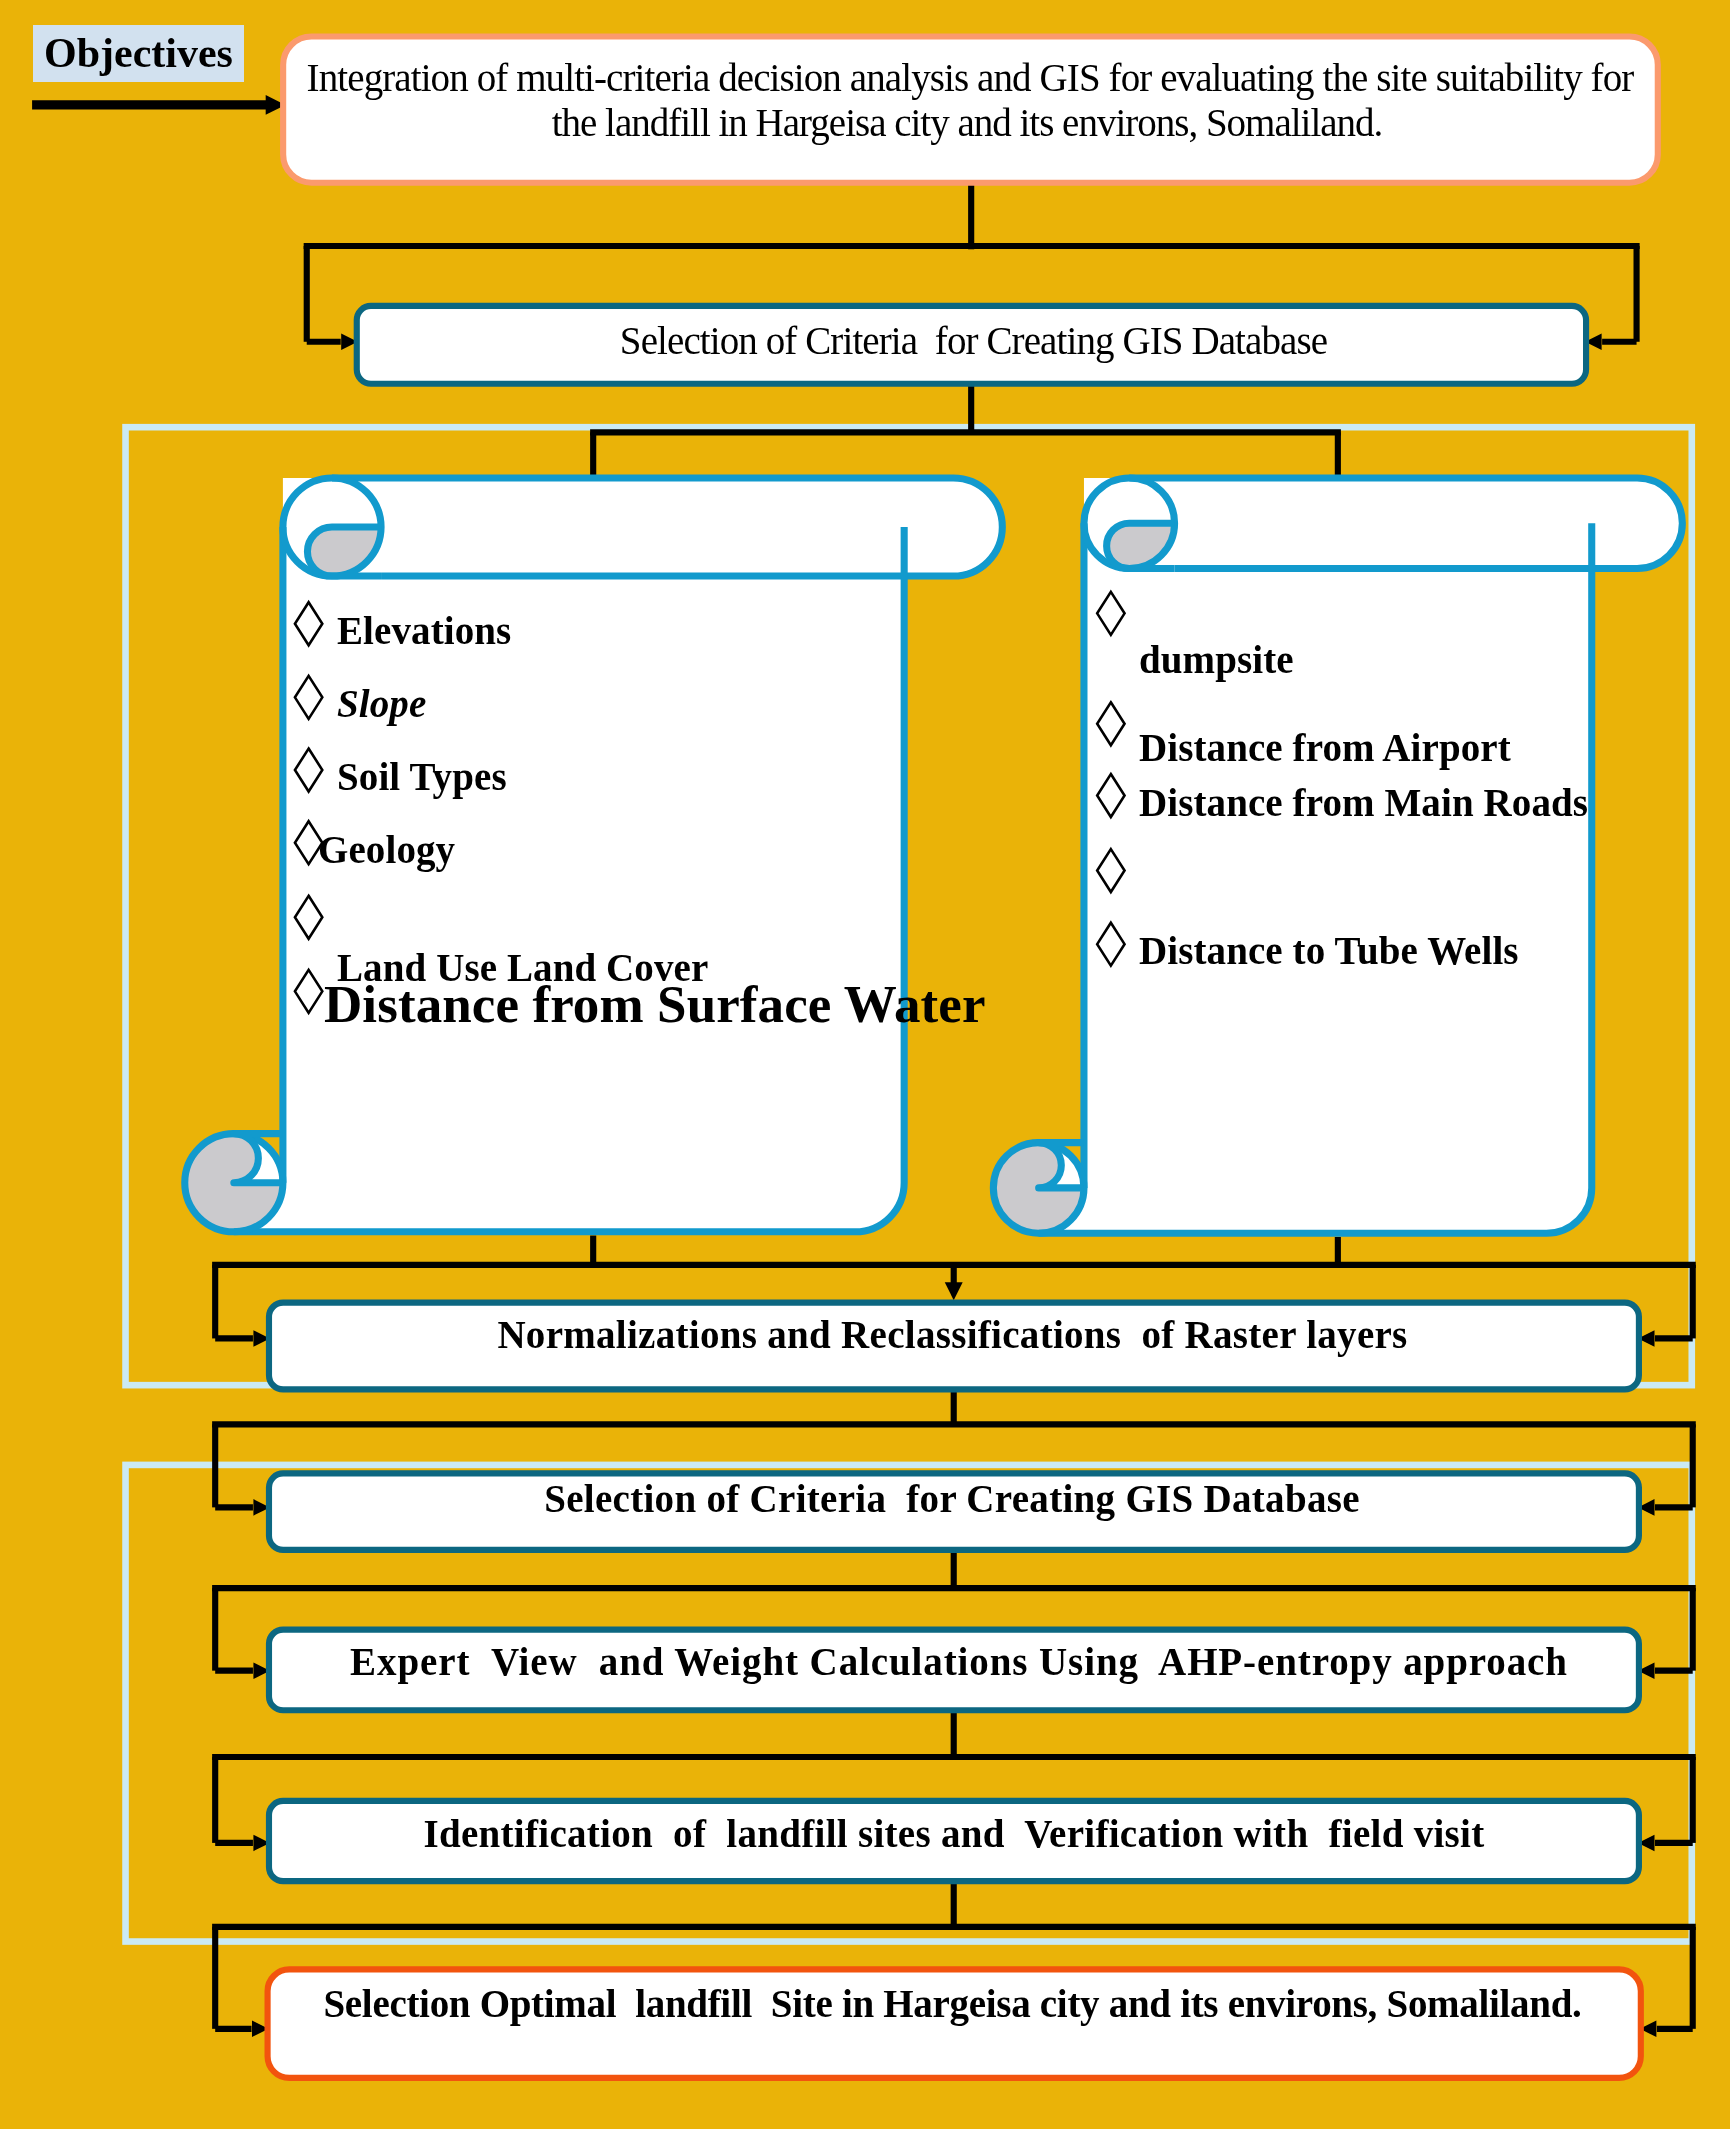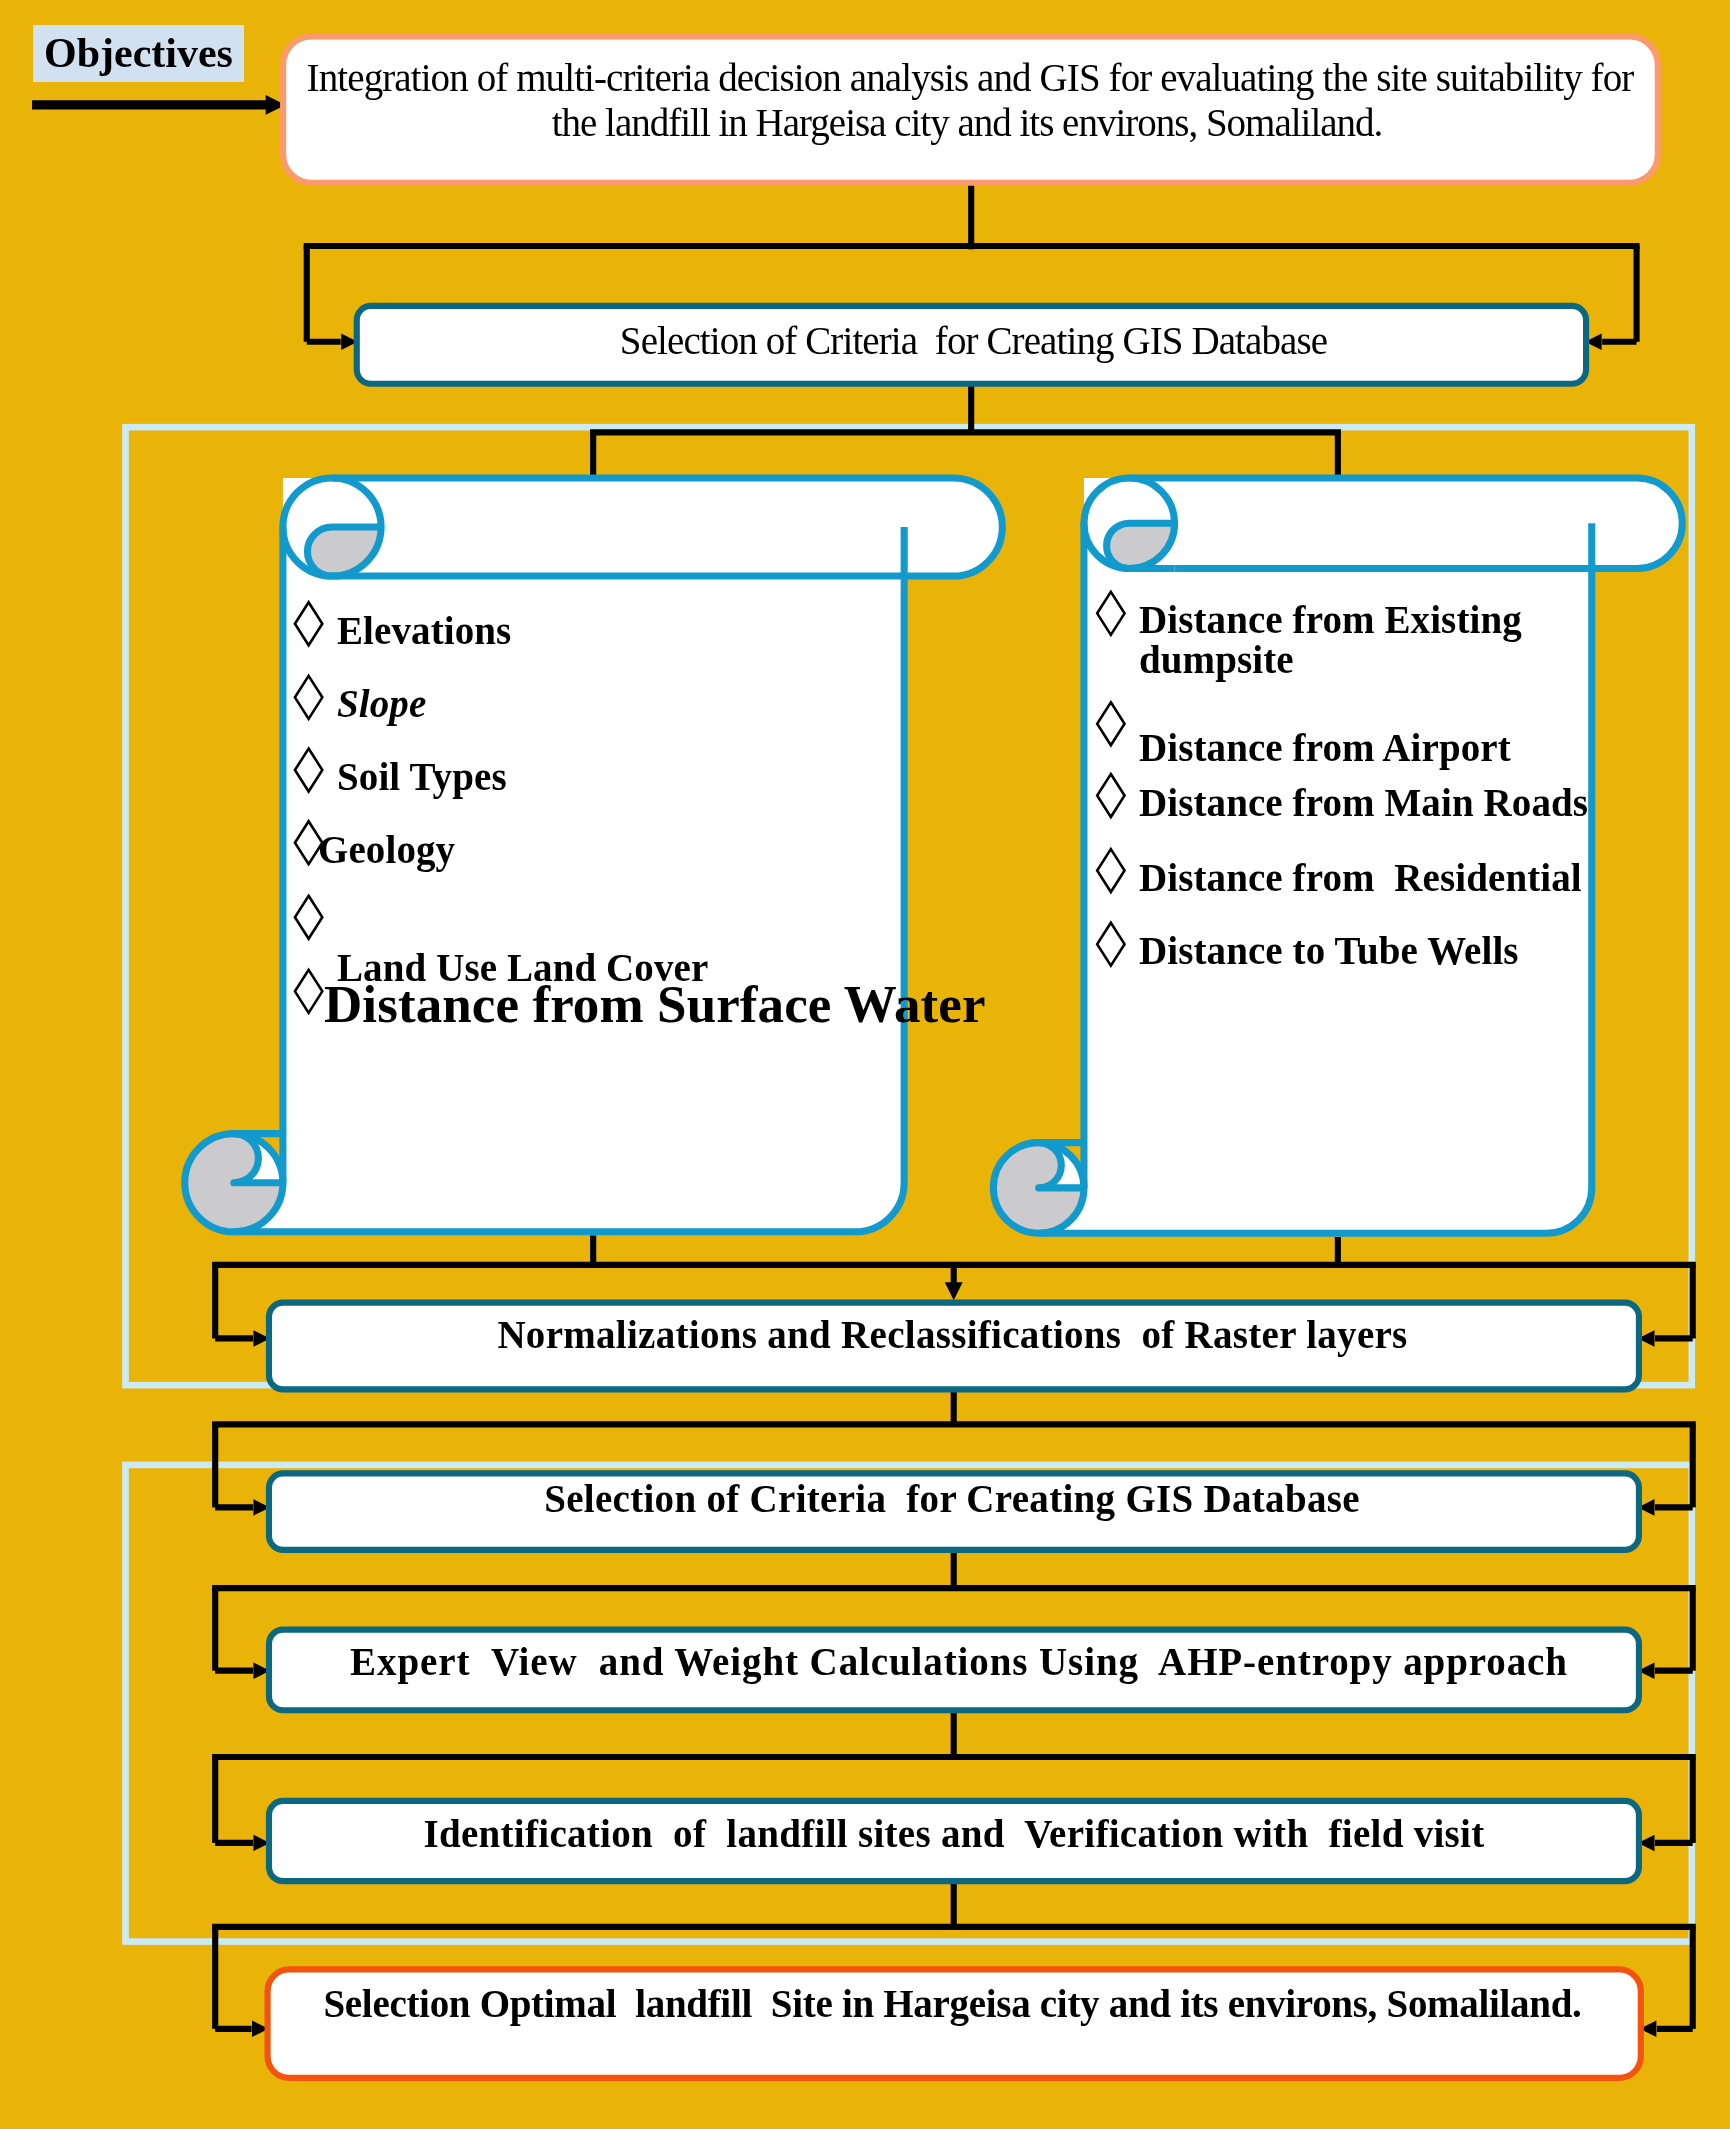--- a/index.html
+++ b/index.html
@@ -139,20 +139,18 @@
 <div class="tx bold" style="left:0;top:1479px;width:1904px;font-size:39px;letter-spacing:0.3px;text-align:center;line-height:1;white-space:pre;">Selection of Criteria  for Creating GIS Database</div>
 <div class="tx bold" style="left:0;top:1642px;width:1918px;font-size:39px;letter-spacing:0.9px;text-align:center;line-height:1;white-space:pre;">Expert  View  and Weight Calculations Using  AHP-entropy approach</div>
 <div class="tx bold" style="left:0;top:1814px;width:1908px;font-size:39px;letter-spacing:0.3px;text-align:center;line-height:1;white-space:pre;">Identification  of  landfill sites and  Verification with  field visit</div>
 <div class="tx bold" style="left:0;top:1984px;width:1905px;font-size:39px;letter-spacing:-0.3px;text-align:center;line-height:1;white-space:pre;">Selection Optimal  landfill  Site in Hargeisa city and its environs, Somaliland.</div>
 <div class="tx bold" style="left:337px;top:611px;font-size:39px;letter-spacing:0.1px;text-align:left;line-height:1;white-space:pre;">Elevations</div>
 <div class="tx bold" style="left:337px;top:684px;font-size:39px;letter-spacing:0.1px;text-align:left;line-height:1;white-space:pre;font-style:italic;">Slope</div>
 <div class="tx bold" style="left:337px;top:757px;font-size:39px;letter-spacing:0.1px;text-align:left;line-height:1;white-space:pre;">Soil Types</div>
 <div class="tx bold" style="left:318px;top:830px;font-size:39px;letter-spacing:0.1px;text-align:left;line-height:1;white-space:pre;">Geology</div>
 <div class="tx bold" style="left:337px;top:948px;font-size:39px;letter-spacing:0.1px;text-align:left;line-height:1;white-space:pre;">Land Use Land Cover</div>
 <div class="tx bold" style="left:324px;top:978px;font-size:53px;letter-spacing:0.1px;text-align:center;line-height:1;white-space:pre;">Distance from Surface Water</div>
-<div class="tx bold" style="left:1139px;top:600px;font-size:39px;letter-spacing:0.1px;text-align:left;line-height:1;white-space:pre;">Distance from Existing</div>
 <div class="tx bold" style="left:1139px;top:640px;font-size:39px;letter-spacing:0.1px;text-align:left;line-height:1;white-space:pre;">dumpsite</div>
 <div class="tx bold" style="left:1139px;top:711px;font-size:39px;letter-spacing:0.1px;text-align:left;line-height:1;white-space:pre;margin-top:17px;">Distance from Airport</div>
 <div class="tx bold" style="left:1139px;top:783px;font-size:39px;letter-spacing:0.1px;text-align:left;line-height:1;white-space:pre;">Distance from Main Roads</div>
-<div class="tx bold" style="left:1139px;top:858px;font-size:39px;letter-spacing:0.1px;text-align:left;line-height:1;white-space:pre;">Distance from  Residential</div>
 <div class="tx bold" style="left:1139px;top:931px;font-size:39px;letter-spacing:0.1px;text-align:left;line-height:1;white-space:pre;">Distance to Tube Wells</div>
 </div>
 
 
 </body></html>

